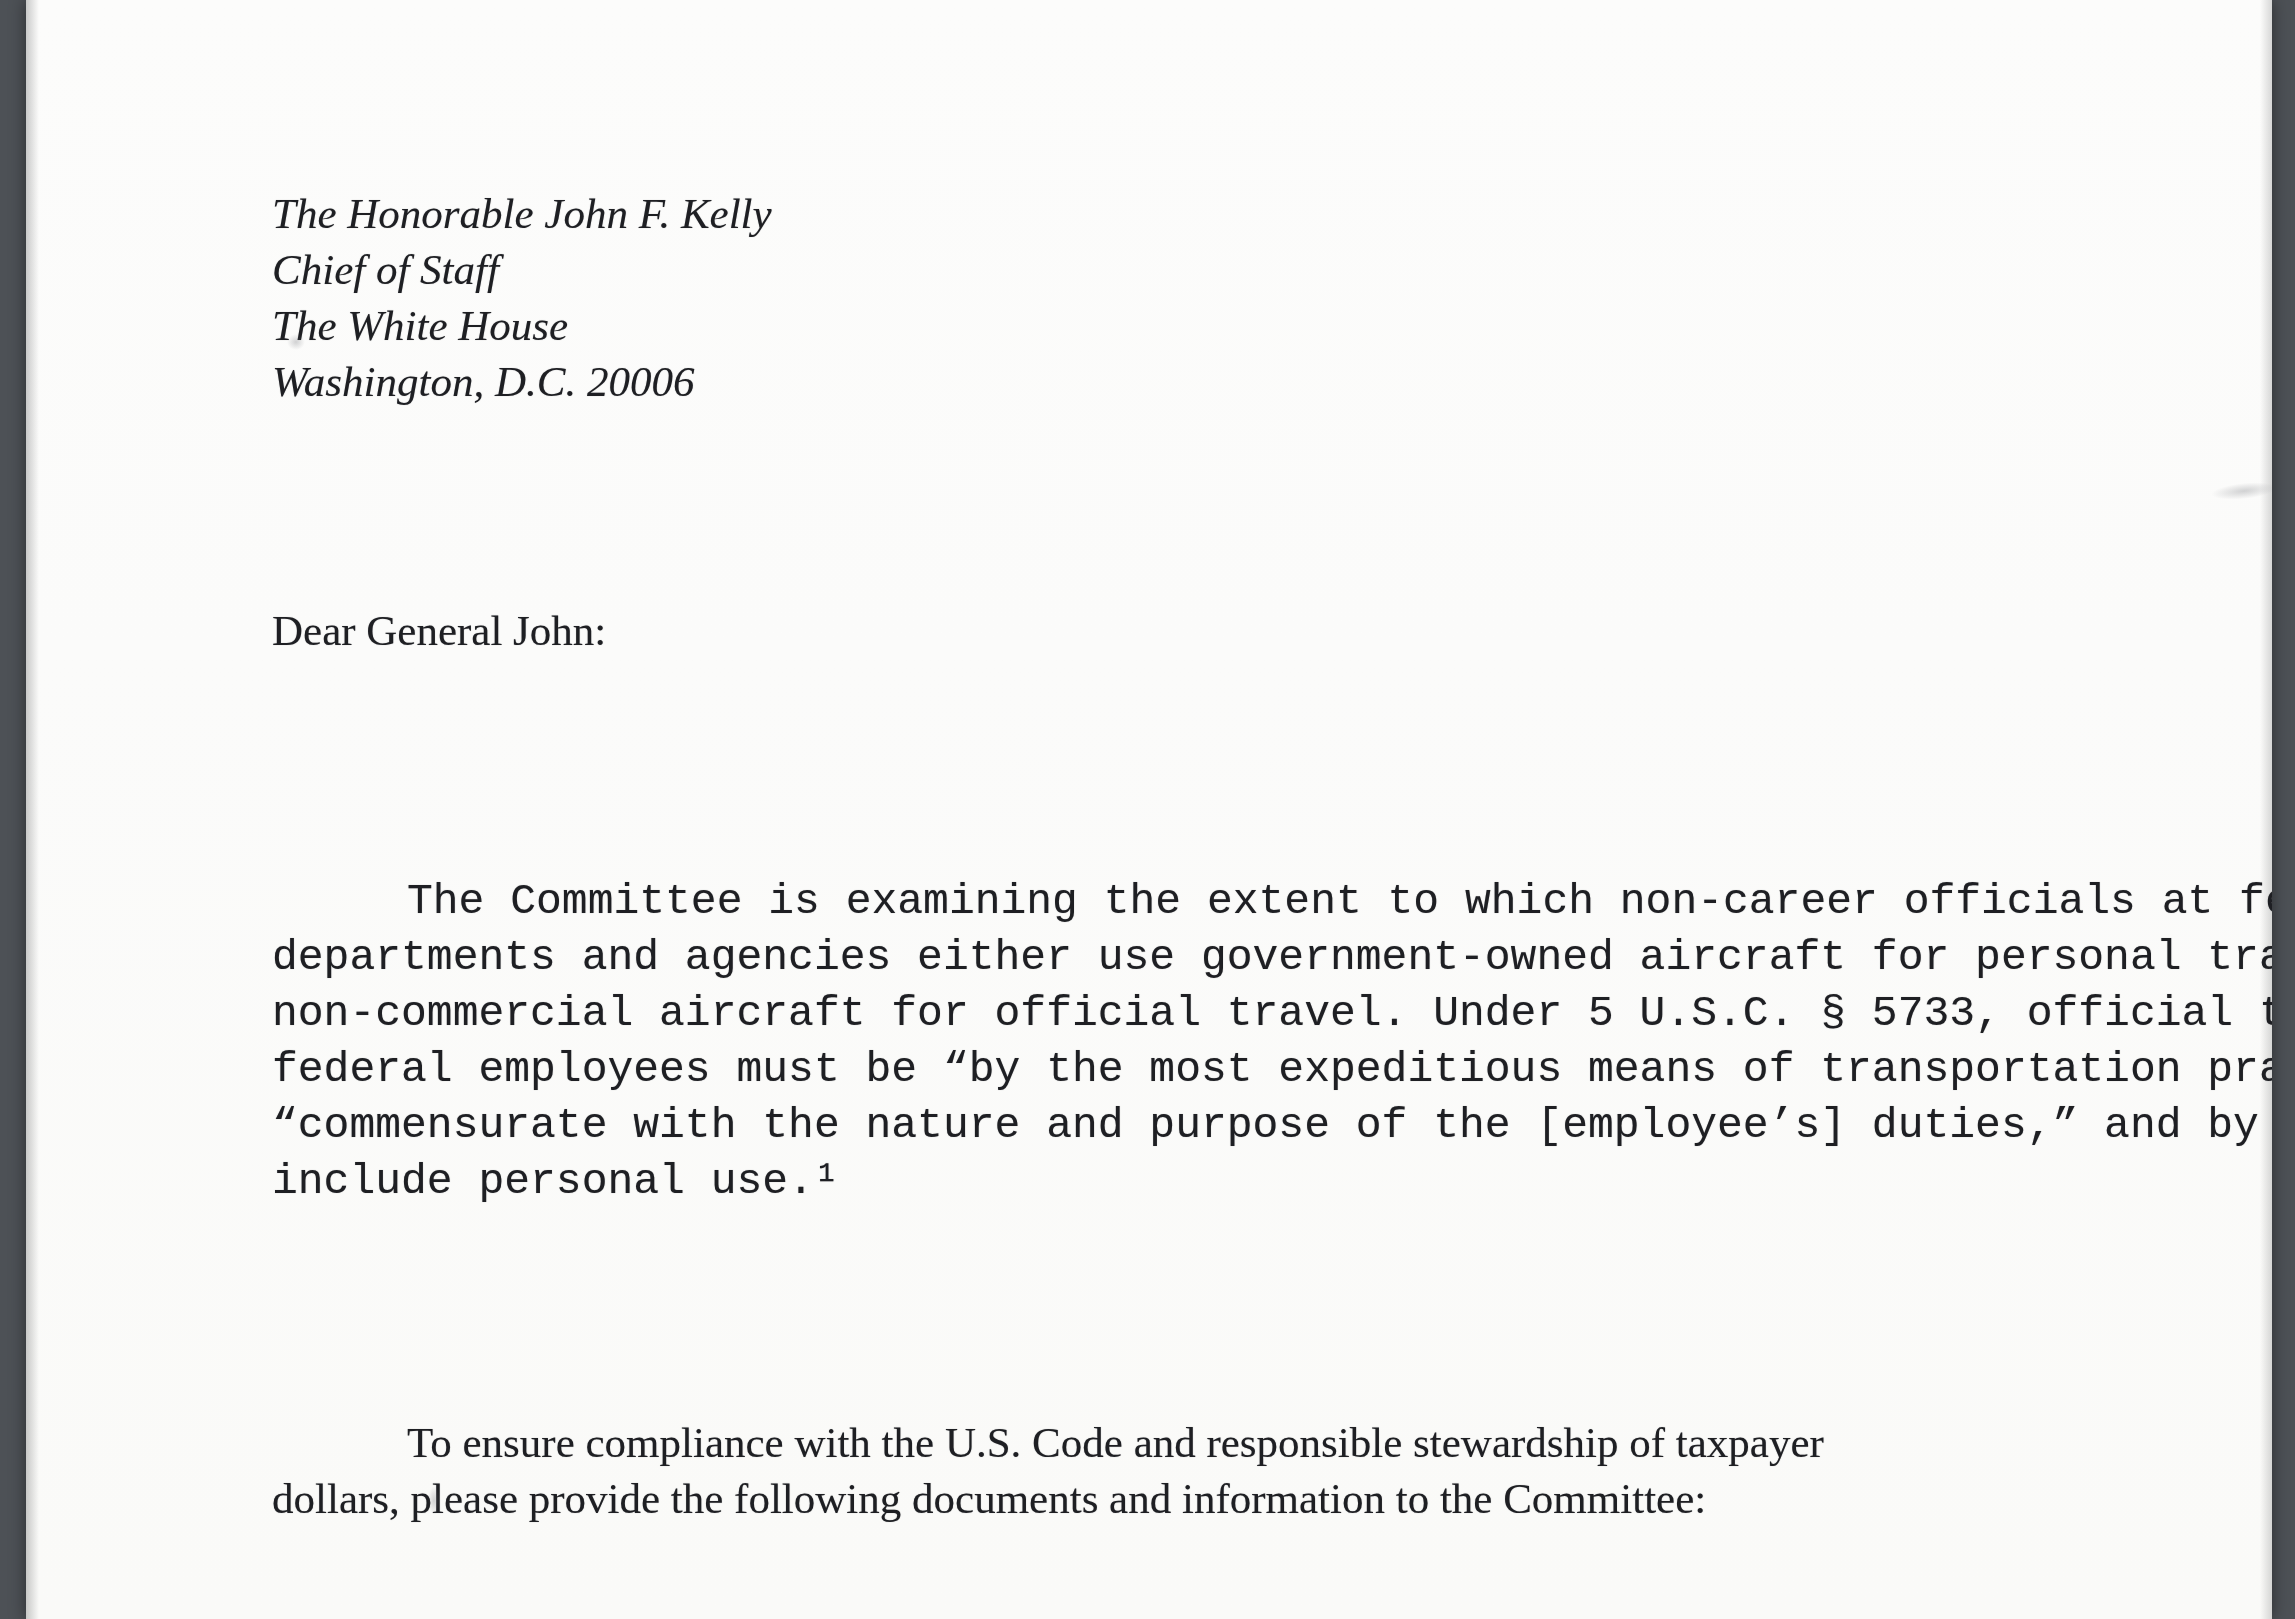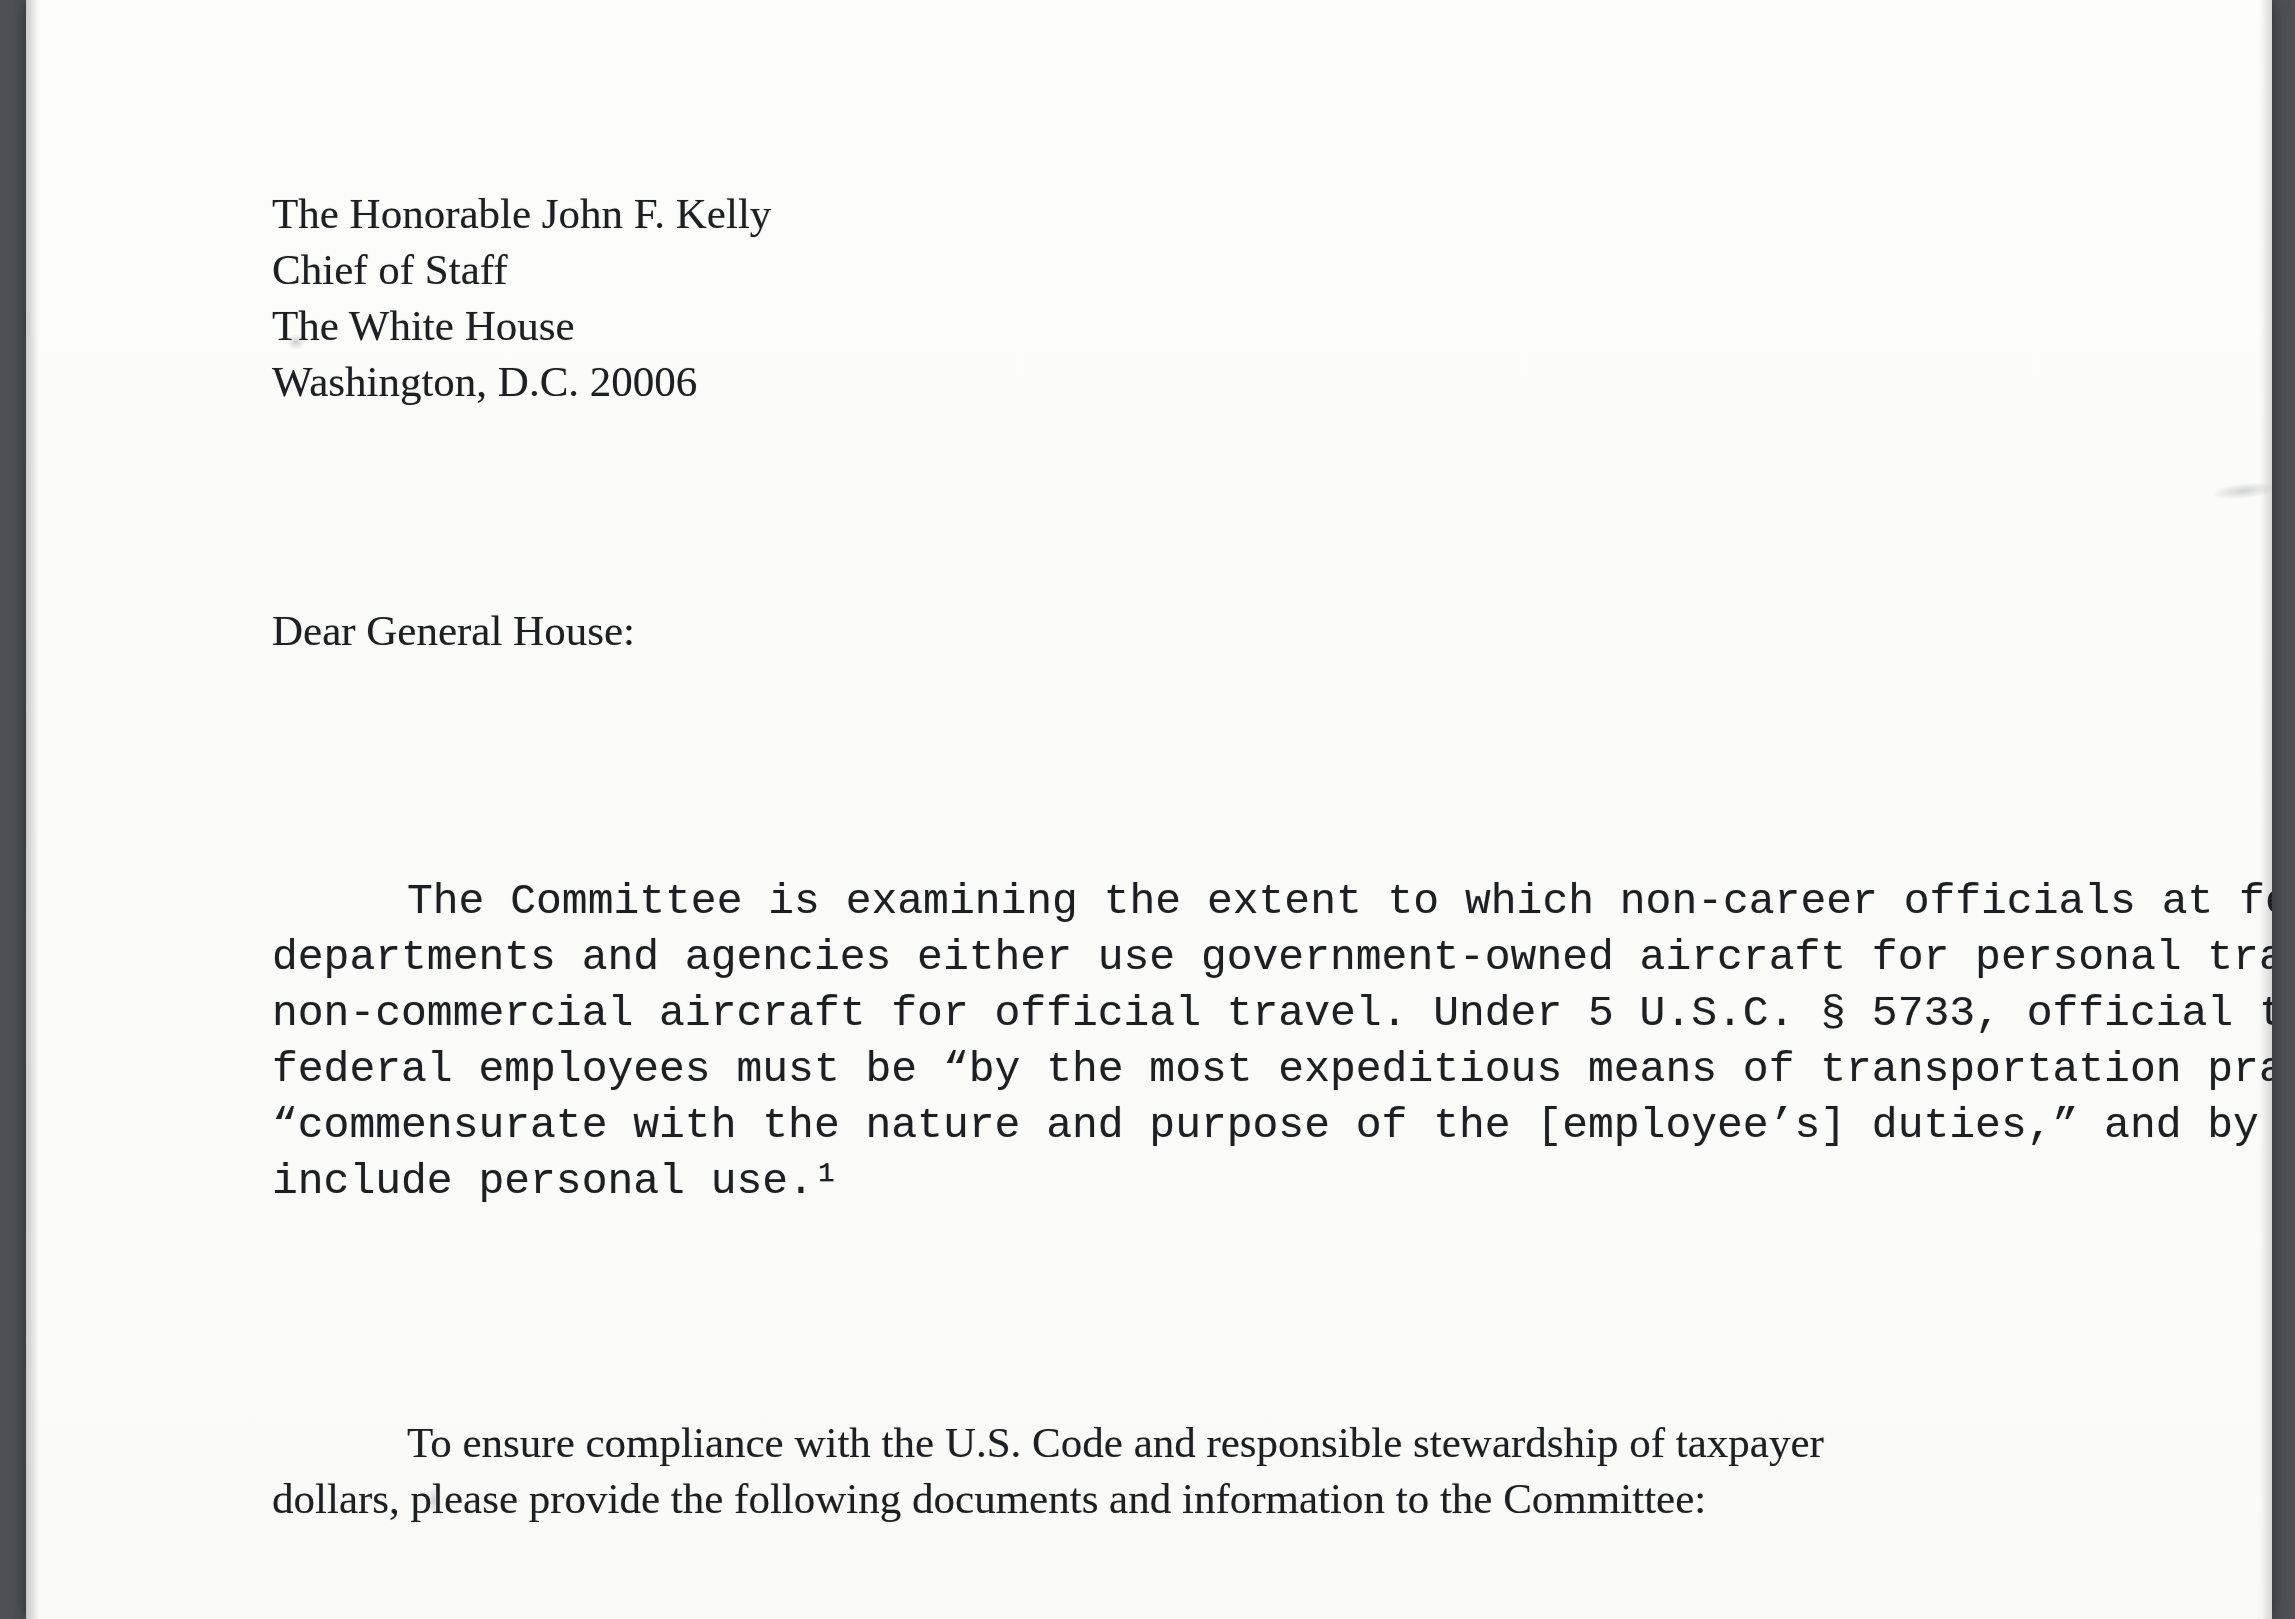--- a/index.html
+++ b/index.html
@@ -38,21 +38,21 @@
   .content{
     position:absolute; inset:0;
     padding:18px 36px 0 246px;
     color:var(--ink);
     font-size:43px;
     line-height:56px;
     white-space:pre;            
     text-shadow:0 0 1px rgba(30,31,36,.38); 
   }
 
-  .address{margin-top:0;}
+  .address{margin-top:0;font-style:italic;}
   .salutation{margin-top:25px;}
   .para{text-indent:135px;}
   .p1{margin-top:47px;font-family:Liberation Mono, monospace;}
   .p2{margin-top:37px;}
 
   
   .artifact{
     position:absolute;
     background:radial-gradient(ellipse at center, rgba(110,112,118,.30) 0%, rgba(110,112,118,0) 70%);
     pointer-events:none;
@@ -68,21 +68,21 @@
 
   <div class="page">
 
     <div class="content">
 
       <div class="address">The Honorable John F. Kelly
 Chief of Staff
 The White House
 Washington, D.C. 20006</div>
 
-      <div class="salutation">Dear General House:</div>
+      <div class="salutation">Dear General John:</div>
 
       <div class="para p1">The Committee is examining the extent to which non-career officials at federal
 departments and agencies either use government-owned aircraft for personal travel or private
 non-commercial aircraft for official travel. Under 5 U.S.C. § 5733, official travel on the part of
 federal employees must be “by the most expeditious means of transportation practicable” and
 “commensurate with the nature and purpose of the [employee’s] duties,” and by no means should
 include personal use.¹</div>
 
       <div class="para p2">To ensure compliance with the U.S. Code and responsible stewardship of taxpayer
 dollars, please provide the following documents and information to the Committee:</div>

